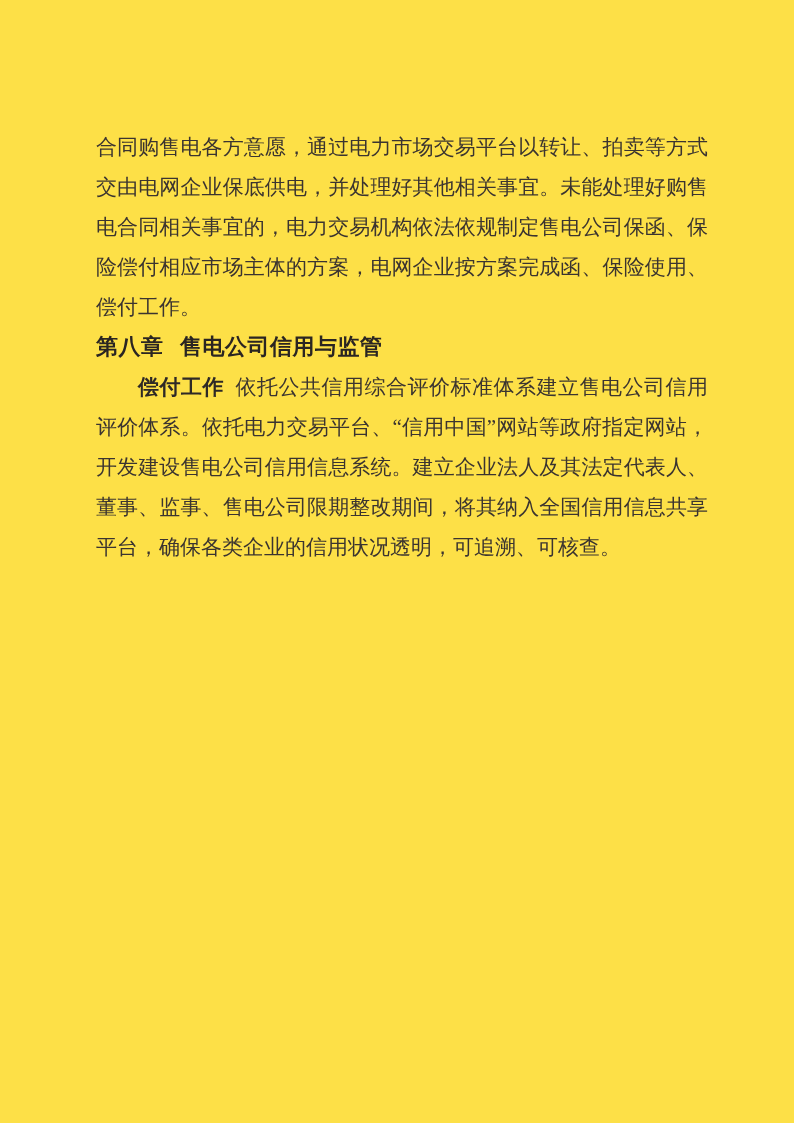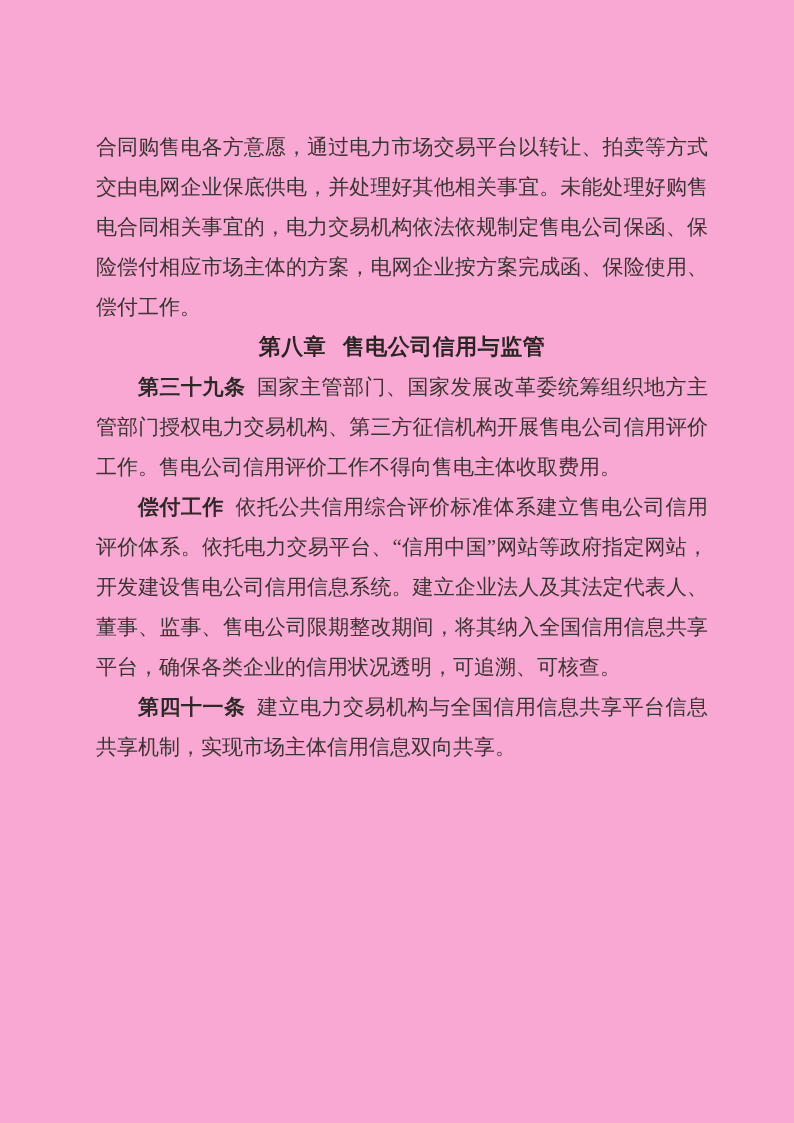--- a/index.html
+++ b/index.html
@@ -4,21 +4,21 @@
 <style>
   html, body {
     margin: 0;
     padding: 0;
     background: #ffffff;
   }
   .page {
     position: relative;
     width: 794px;
     height: 1123px;
-    background: #f9a8d4;
+    background: #fde047;
     overflow: hidden;
     font-family: "Liberation Serif", "DejaVu Serif", serif;
   }
   .content {
     position: absolute;
     left: 96px;
     top: 127px;
     width: 612px;
     color: #3b3430;
     font-size: 21px;
@@ -32,21 +32,21 @@
     text-indent: 2em;
   }
   .para.no-indent {
     text-indent: 0;
   }
   .chapter {
     margin: 0;
     padding: 0;
     font-size: 22px;
     font-weight: bold;
-    text-align: center;
+    text-align: left;
     text-indent: 0;
     line-height: 40px;
     letter-spacing: 0.5px;
     word-spacing: 0.45em;
     color: #2a2522;
     font-family: "Liberation Sans", "DejaVu Sans", sans-serif;
   }
   .article-label {
     font-weight: bold;
     color: #2e2926;
@@ -58,21 +58,19 @@
 <body>
 
 <div class="page">
   <div class="content">
 
     <p class="para no-indent">合同购售电各方意愿，通过电力市场交易平台以转让、拍卖等方式交由电网企业保底供电，并处理好其他相关事宜。未能处理好购售电合同相关事宜的，电力交易机构依法依规制定售电公司保函、保险偿付相应市场主体的方案，电网企业按方案完成函、保险使用、偿付工作。</p>
 
 
     <h2 class="chapter">第八章 售电公司信用与监管</h2>
 
-    <p class="para"><span class="article-label">第三十九条</span><span>国家主管部门、国家发展改革委统筹组织地方主管部门授权电力交易机构、第三方征信机构开展售电公司信用评价工作。售电公司信用评价工作不得向售电主体收取费用。</span></p>
 
     <p class="para"><span class="article-label">偿付工作</span><span>依托公共信用综合评价标准体系建立售电公司信用评价体系。依托电力交易平台、“信用中国”网站等政府指定网站，开发建设售电公司信用信息系统。建立企业法人及其法定代表人、董事、监事、售电公司限期整改期间，将其纳入全国信用信息共享平台，确保各类企业的信用状况透明，可追溯、可核查。</span></p>
 
-    <p class="para"><span class="article-label">第四十一条</span><span>建立电力交易机构与全国信用信息共享平台信息共享机制，实现市场主体信用信息双向共享。</span></p>
 
 
   </div>
 </div>
 
 </body></html>

